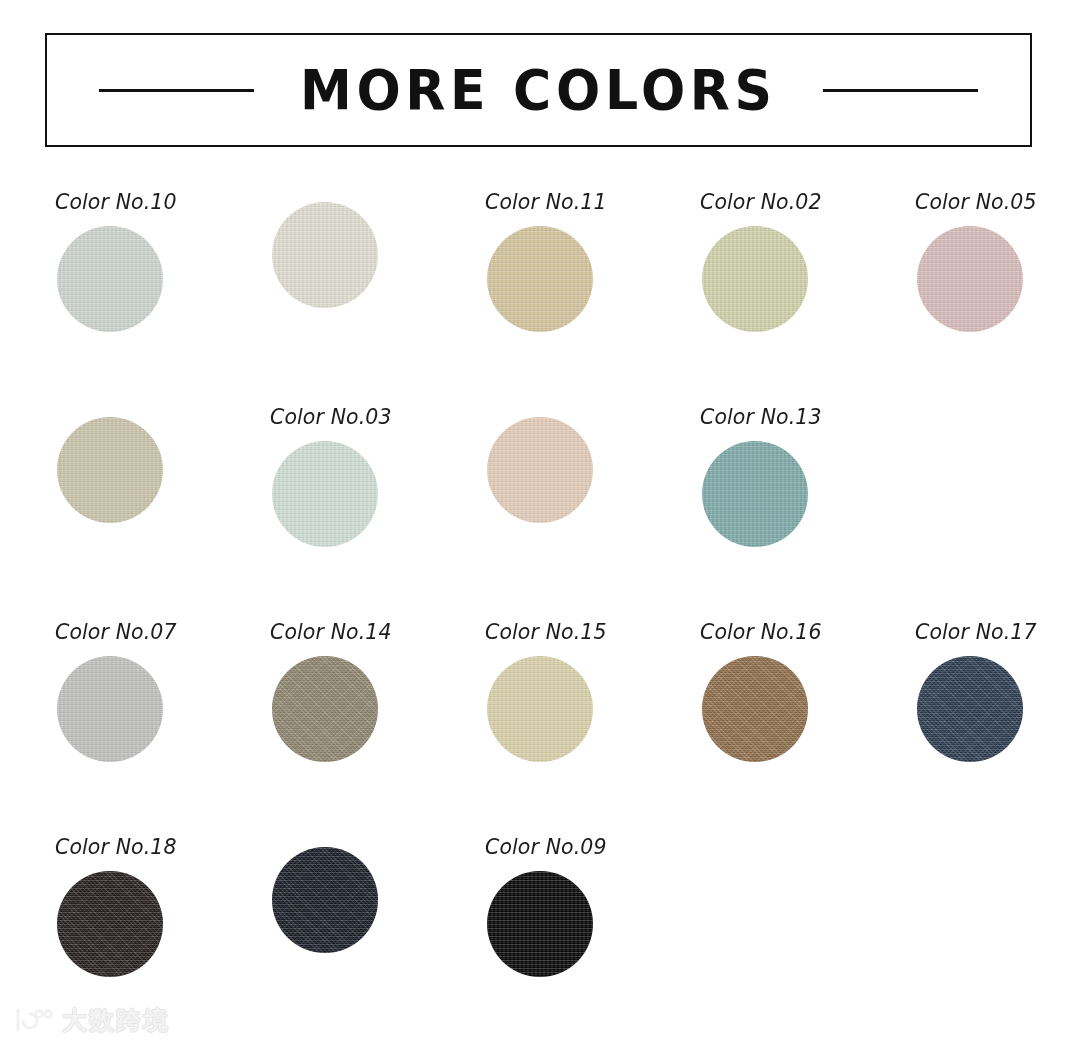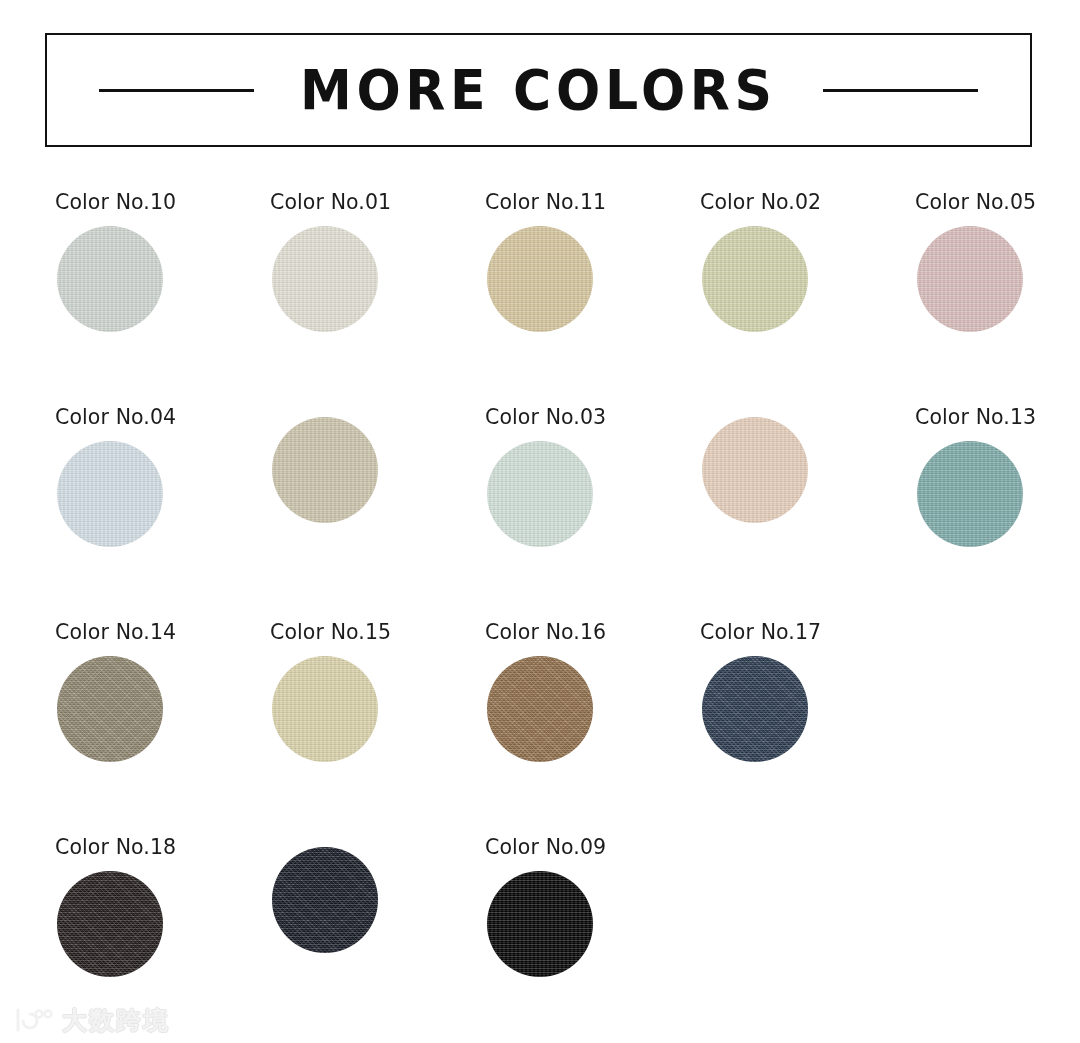--- a/index.html
+++ b/index.html
@@ -62,20 +62,21 @@
     width: 990px;
   }
   .swatch-row {
     display: flex;
     height: 215px;
   }
   .swatch-cell {
     width: 215px;
     flex: 0 0 215px;
     position: relative;
+    font-style: italic;
   }
   .swatch-label {
     font-family: "DejaVu Sans", "Liberation Sans", sans-serif;
     font-size: 20.5px;
     line-height: 24px;
     color: #1c1c1c;
     letter-spacing: 0.1px;
     white-space: nowrap;
   }
   .swatch-disc-wrap {
@@ -178,21 +179,20 @@
 
 <div id="swatch-grid">
     <div class="swatch-row">
       <div class="swatch-cell">
         <div class="swatch-label">Color No.10</div>
         <div class="swatch-disc-wrap">
           <div class="swatch-disc" style="background-color: rgb(204, 210, 205);"></div>
         </div>
       </div>
       <div class="swatch-cell">
-        <div class="swatch-label">Color No.01</div>
         <div class="swatch-disc-wrap">
           <div class="swatch-disc" style="background-color: rgb(222, 220, 208);"></div>
         </div>
       </div>
       <div class="swatch-cell">
         <div class="swatch-label">Color No.11</div>
         <div class="swatch-disc-wrap">
           <div class="swatch-disc" style="background-color: rgb(211, 195, 156);"></div>
         </div>
       </div>
@@ -204,26 +204,20 @@
       </div>
       <div class="swatch-cell">
         <div class="swatch-label">Color No.05</div>
         <div class="swatch-disc-wrap">
           <div class="swatch-disc" style="background-color: rgb(213, 186, 184);"></div>
         </div>
       </div>
     </div>
     <div class="swatch-row">
       <div class="swatch-cell">
-        <div class="swatch-label">Color No.04</div>
-        <div class="swatch-disc-wrap">
-          <div class="swatch-disc" style="background-color: rgb(207, 218, 224);"></div>
-        </div>
-      </div>
-      <div class="swatch-cell">
         <div class="swatch-disc-wrap">
           <div class="swatch-disc" style="background-color: rgb(201, 194, 170);"></div>
         </div>
       </div>
       <div class="swatch-cell">
         <div class="swatch-label">Color No.03</div>
         <div class="swatch-disc-wrap">
           <div class="swatch-disc" style="background-color: rgb(205, 220, 212);"></div>
         </div>
       </div>
@@ -233,20 +227,26 @@
         </div>
       </div>
       <div class="swatch-cell">
         <div class="swatch-label">Color No.13</div>
         <div class="swatch-disc-wrap">
           <div class="swatch-disc" style="background-color: rgb(124, 168, 166);"></div>
         </div>
       </div>
     </div>
     <div class="swatch-row">
+      <div class="swatch-cell">
+        <div class="swatch-label">Color No.07</div>
+        <div class="swatch-disc-wrap">
+          <div class="swatch-disc" style="background-color: rgb(191, 192, 190);"></div>
+        </div>
+      </div>
       <div class="swatch-cell">
         <div class="swatch-label">Color No.14</div>
         <div class="swatch-disc-wrap">
           <div class="swatch-disc weave" style="background-color: rgb(147, 138, 114);"></div>
         </div>
       </div>
       <div class="swatch-cell">
         <div class="swatch-label">Color No.15</div>
         <div class="swatch-disc-wrap">
           <div class="swatch-disc" style="background-color: rgb(215, 207, 168);"></div>

